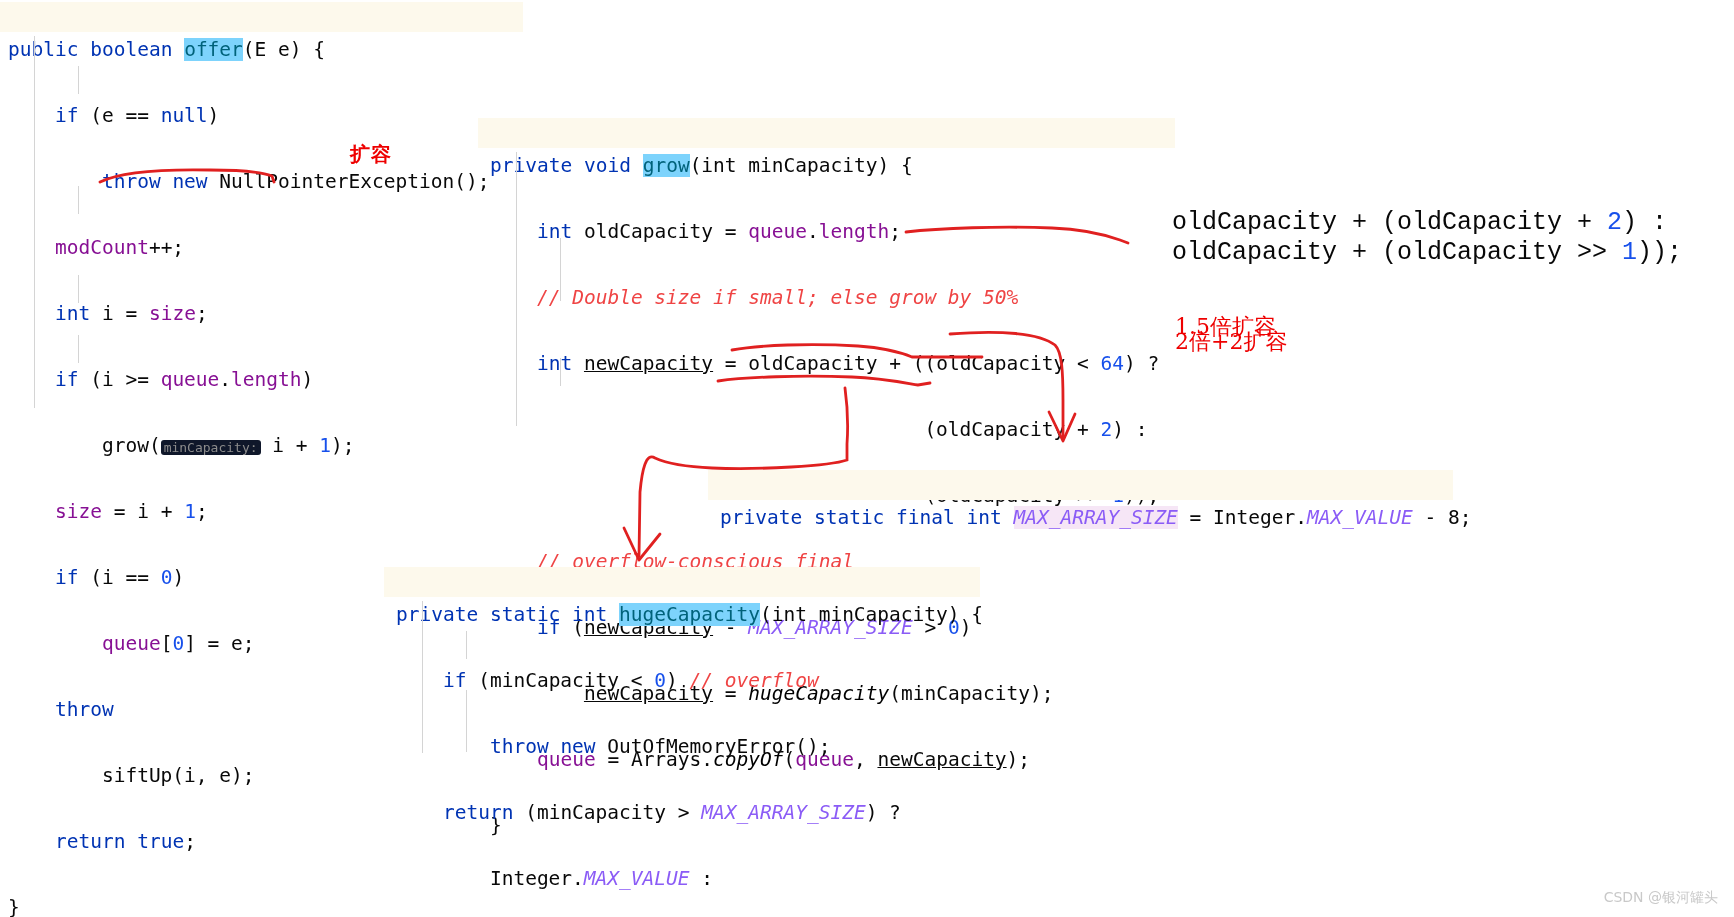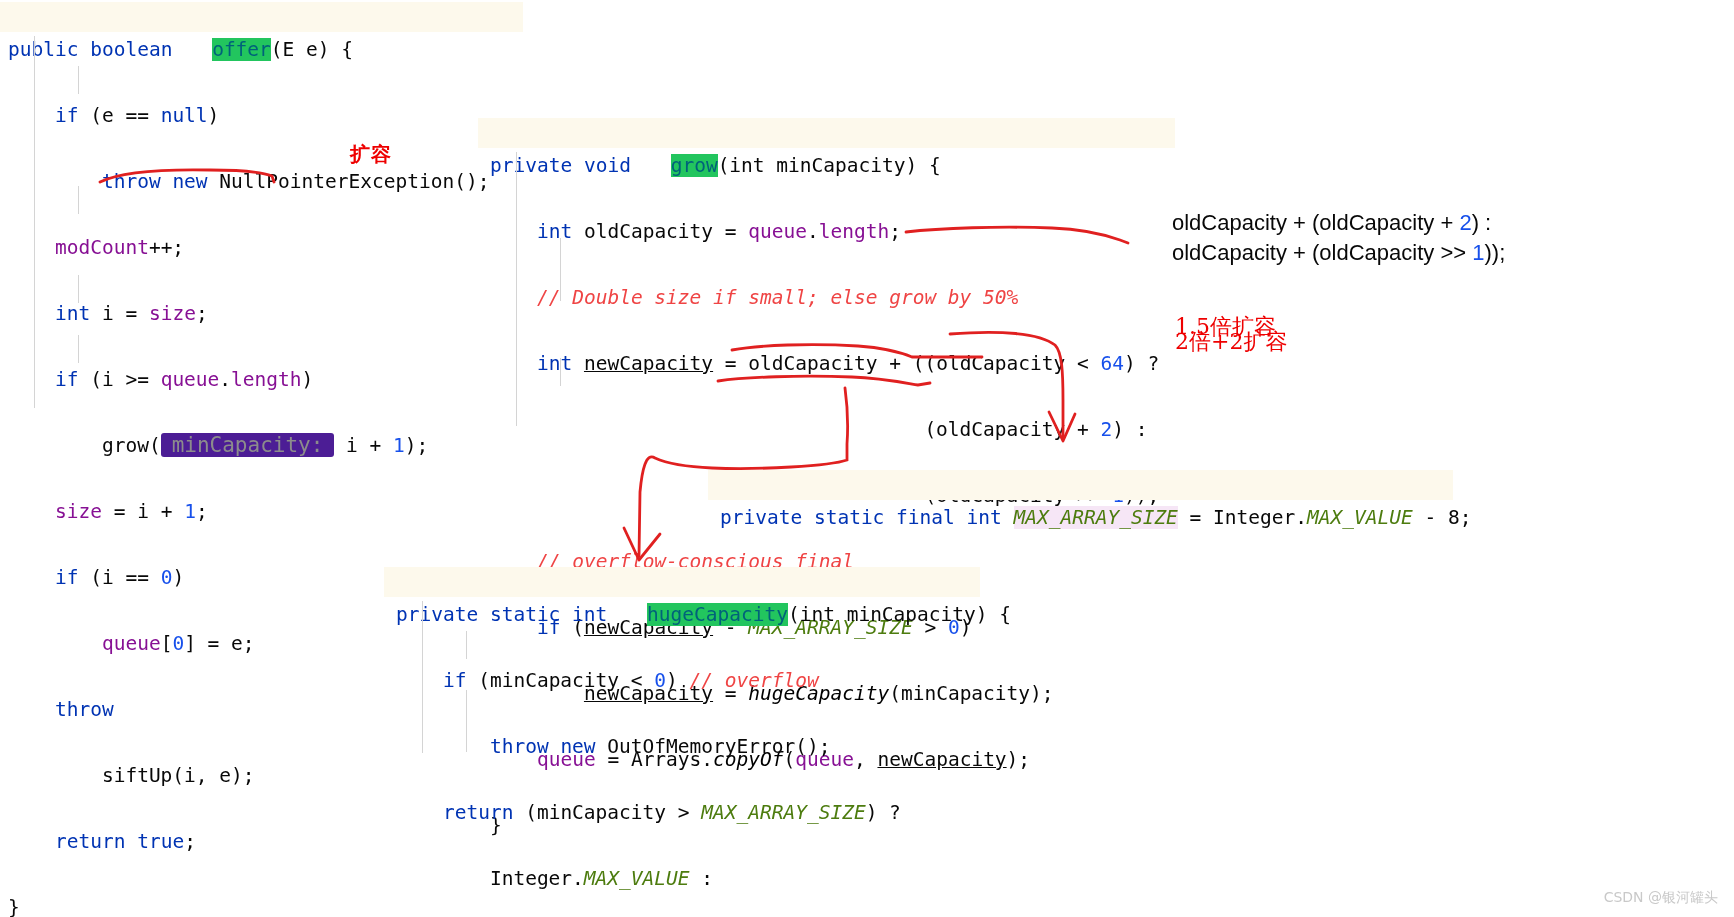--- a/index.html
+++ b/index.html
@@ -21,30 +21,30 @@
     letter-spacing: 0px;
     color: #080808;
   }
   .ln { display: block; height: 33px; position: relative; }
   
   .kw   { color: #0033b3; }
   .mth  { color: #00627a; }
   .fld  { color: #871094; }
   .num  { color: #1750eb; }
   .cmt  { color: #ef4444; font-style: italic; }
-  .stat { color: #4d7c0f; font-style: italic; }
+  .stat { color: #8b5cf6; font-style: italic; }
   .ital { color: #000000; font-style: italic; }
-  .hlmethod { background: #22c55e; margin-left: 28px; }
+  .hlmethod { background: #7dd3fc; }
   .hlconst  { background: #f6e6f6; }
   .param-hint {
-    background: #4c1d95;
+    background: #0f172a;
     color: #8c8c8c;
     border-radius: 3px;
-    padding: 0 11px;
-    font-size: 21px;
+    padding: 0 3px;
+    font-size: 13px;
   }
   .sigrow {
     position: absolute;
     background: #fdf9ec;
     z-index: 0;
   }
   .guide {
     position: absolute;
     width: 1px;
     background: #d4d4d4;
@@ -77,22 +77,22 @@
   svg.ann {
     position: absolute;
     left: 0; top: 0;
     width: 1734px; height: 917px;
     pointer-events: none;
     z-index: 5;
   }
   .plain-code {
     position: absolute;
     white-space: pre;
-    font-family: Liberation Sans, sans-serif;
-    font-size: 22px;
+    font-family: Liberation Mono, monospace;
+    font-size: 25px;
     line-height: 33px;
     color: #080808;
   }
 </style>
 </head>
 <body>
 
 <div class="sigrow" style="left:0px; top:2px; width:523px; height:30px;"></div>
 
 <div class="code-block" style="left:8px; top:0px;">

